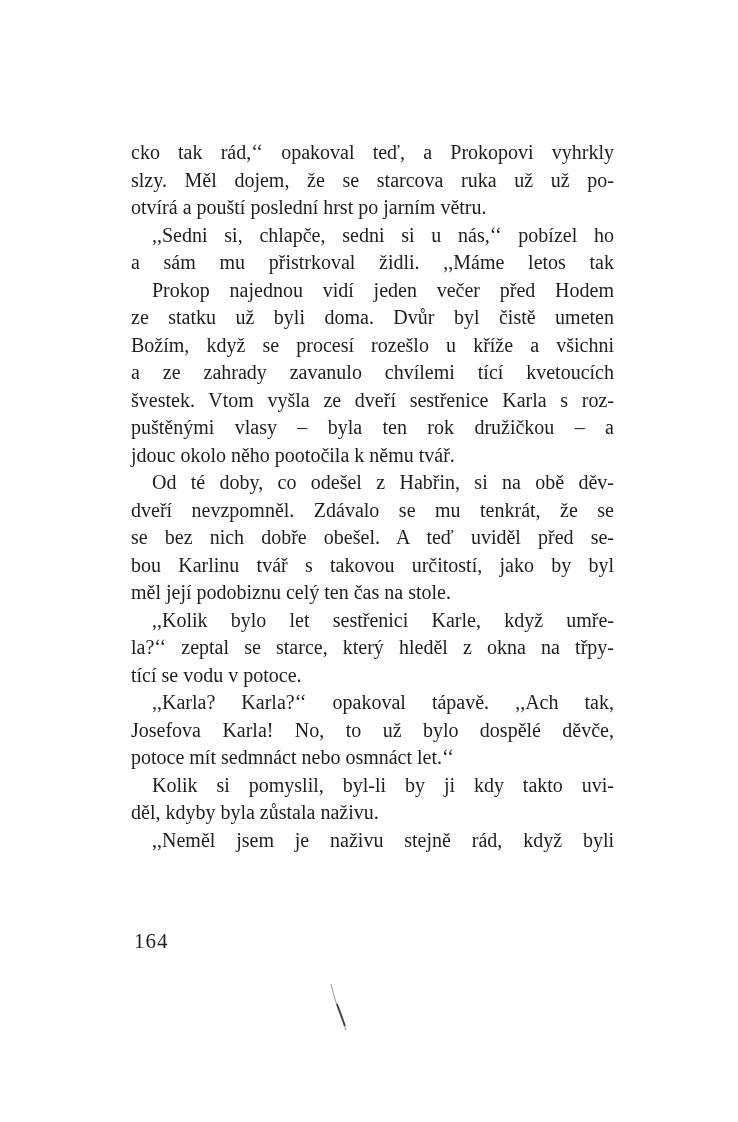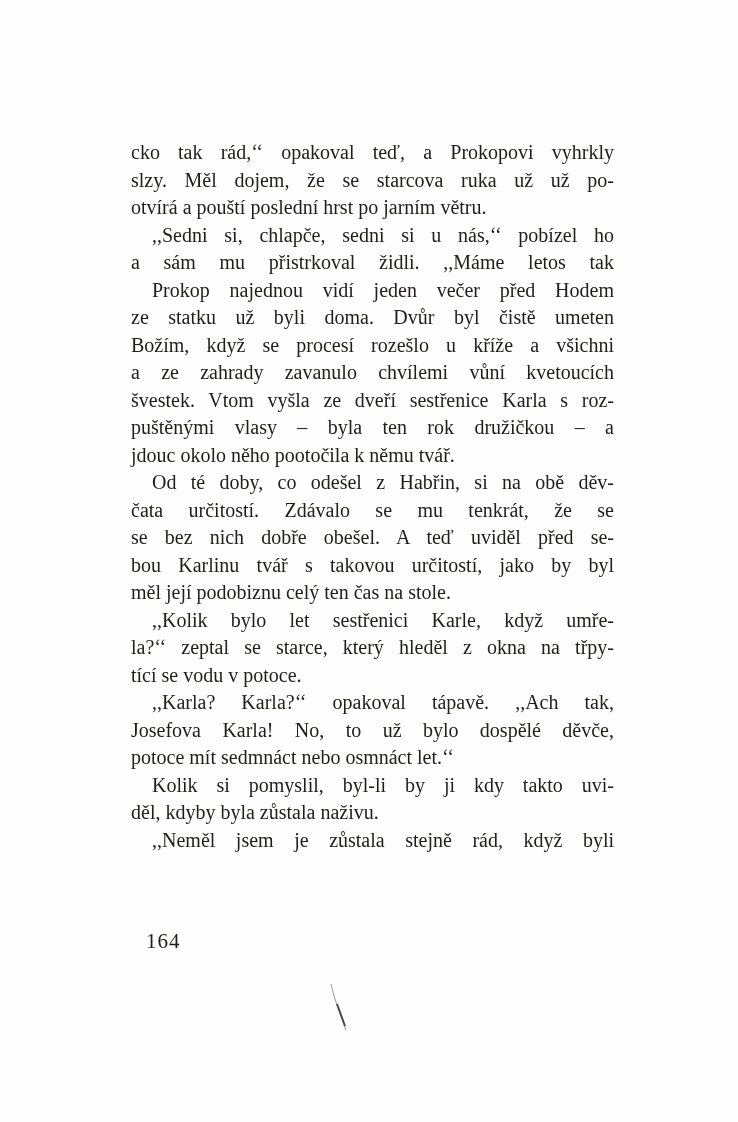--- a/index.html
+++ b/index.html
@@ -29,21 +29,20 @@
   }
   .line.end { text-align-last: left; }
   .line.indent { text-indent: 21px; }
   .page-number {
     position: absolute;
     left: 134px;
     top: 929px;
     color: #211d18;
     font-size: 21px;
     letter-spacing: 1px;
-    margin-left: 12px;
   }
   .artifact {
     position: absolute;
     left: 325px;
     top: 978px;
     width: 30px;
     height: 58px;
   }
 </style>
 </head>
@@ -53,38 +52,38 @@
 
   <div class="text-block" style="color: rgb(33, 29, 24);">
       <div class="line">cko tak rád,‘‘ opakoval teď, a Prokopovi vyhrkly</div>
       <div class="line">slzy. Měl dojem, že se starcova ruka už už po-</div>
       <div class="line end">otvírá a pouští poslední hrst po jarním větru.</div>
       <div class="line indent">,,Sedni si, chlapče, sedni si u nás,‘‘ pobízel ho</div>
       <div class="line">a sám mu přistrkoval židli. ,,Máme letos tak</div>
       <div class="line indent">Prokop najednou vidí jeden večer před Hodem</div>
       <div class="line">ze statku už byli doma. Dvůr byl čistě umeten</div>
       <div class="line">Božím, když se procesí rozešlo u kříže a všichni</div>
-      <div class="line">a ze zahrady zavanulo chvílemi vůní kvetoucích</div>
+      <div class="line">a ze zahrady zavanulo chvílemi tící kvetoucích</div>
       <div class="line">švestek. Vtom vyšla ze dveří sestřenice Karla s roz-</div>
       <div class="line">puštěnými vlasy – byla ten rok družičkou – a</div>
       <div class="line end">jdouc okolo něho pootočila k němu tvář.</div>
       <div class="line indent">Od té doby, co odešel z Habřin, si na obě děv-</div>
-      <div class="line">čata určitostí. Zdávalo se mu tenkrát, že se</div>
+      <div class="line">dveří nevzpomněl. Zdávalo se mu tenkrát, že se</div>
       <div class="line">se bez nich dobře obešel. A teď uviděl před se-</div>
       <div class="line">bou Karlinu tvář s takovou určitostí, jako by byl</div>
       <div class="line end">měl její podobiznu celý ten čas na stole.</div>
       <div class="line indent">,,Kolik bylo let sestřenici Karle, když umře-</div>
       <div class="line">la?‘‘ zeptal se starce, který hleděl z okna na třpy-</div>
       <div class="line end">tící se vodu v potoce.</div>
       <div class="line indent">,,Karla? Karla?‘‘ opakoval tápavě. ,,Ach tak,</div>
       <div class="line">Josefova Karla! No, to už bylo dospělé děvče,</div>
       <div class="line end">potoce mít sedmnáct nebo osmnáct let.‘‘</div>
       <div class="line indent">Kolik si pomyslil, byl-li by ji kdy takto uvi-</div>
       <div class="line end">děl, kdyby byla zůstala naživu.</div>
-      <div class="line indent">,,Neměl jsem je zůstala stejně rád, když byli</div>
+      <div class="line indent">,,Neměl jsem je naživu stejně rád, když byli</div>
     </div>
 
   <div class="page-number" style="color: rgb(33, 29, 24);">164</div>
 
   <svg class="artifact" viewBox="0 0 30 58" xmlns="http://www.w3.org/2000/svg">
     <path d="M 6 6 C 9 20, 14 34, 21 52" fill="none" stroke="#6a6a6a" stroke-width="1.1" opacity="0.65"></path>
     <path d="M 12 26 C 15 34, 18 42, 20 48" fill="none" stroke="#2b2b2b" stroke-width="1.8" opacity="0.85"></path>
   </svg>
 
 </div>

